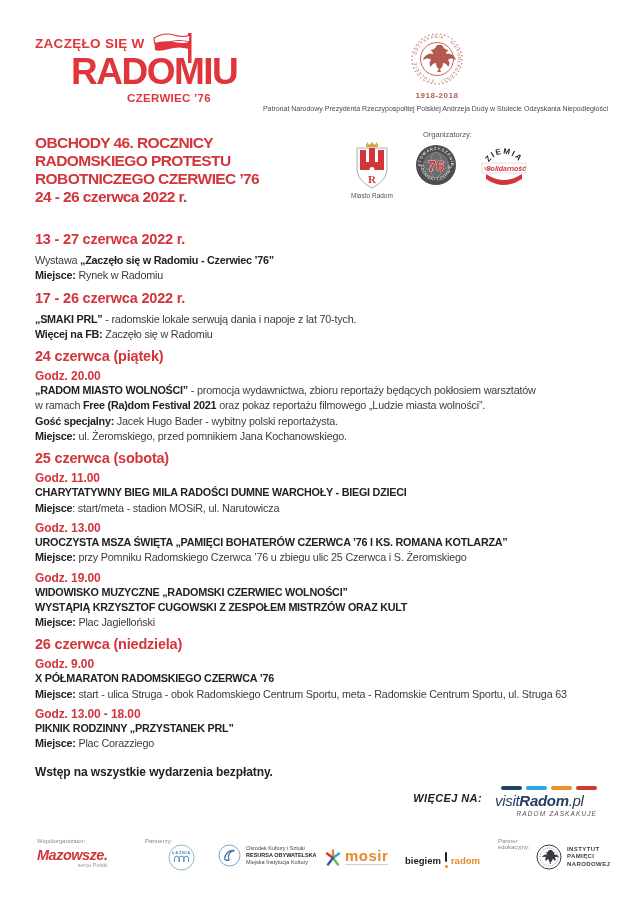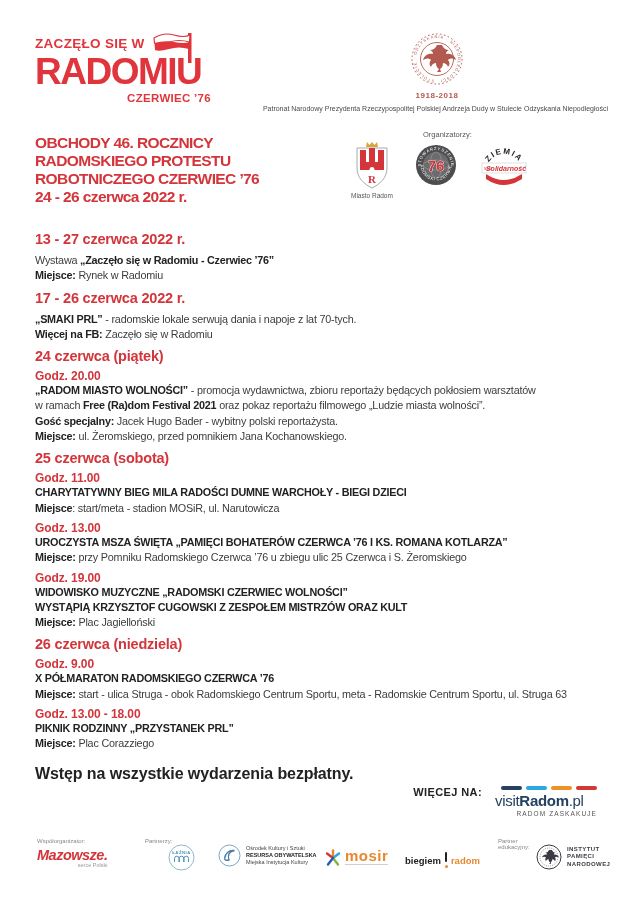--- a/index.html
+++ b/index.html
@@ -7,43 +7,43 @@
   .page {
     position:relative; width:636px; height:900px; margin:0 auto;
     background:#ffffff; overflow:hidden;
     font-family:"Liberation Sans", sans-serif;
     --red:#d3353b; --logo-red:#e0353c; --emblem:#b35a50; --ink:#3c3c3c; --ink-b:#222;
   }
   
   .brand { position:absolute; left:35px; top:36px; width:180px; color:var(--logo-red); }
   .brand-top { font-size:13.5px; font-weight:800; letter-spacing:.3px; white-space:nowrap; }
   .brand-flag { position:absolute; left:113px; top:-6px; }
-  .brand-main { font-size:37px; font-weight:800; letter-spacing:-1.5px; line-height:40px; margin-top:1px; }
+  .brand-main { font-size:37px; font-weight:800; letter-spacing:-1.5px; line-height:40px; margin-top:1px;margin-left:36px; }
   .brand-sub { font-size:11.5px; font-weight:800; text-align:right; padding-right:4px; letter-spacing:.3px; }
   
   .emblem { position:absolute; left:406px; top:31px; width:62px; text-align:center; color:var(--emblem); }
   .emblem-years { font-size:8px; font-weight:700; letter-spacing:.5px; margin-top:0px; }
   .patronage { position:absolute; right:28px; top:105px; font-size:7px; color:#4a4a4a; white-space:nowrap; }
   
   .title { position:absolute; left:35px; top:134px; color:var(--red); font-weight:800; font-size:15.5px; line-height:18px; letter-spacing:-0.6px; }
   .org-label { position:absolute; left:423px; top:130px; font-size:7.5px; color:#555; }
   .org-logos { position:absolute; left:351px; top:140px; display:flex; align-items:flex-start; gap:22px; }
   .org-caption { font-size:6.5px; color:#555; text-align:center; margin-top:2px; }
   
   .sections { position:absolute; left:35px; top:232px; width:596px; }
   .sec { margin-top:7px; }
   .sec:first-child { margin-top:0; }
   .sec-head { color:var(--red); font-weight:800; font-size:14.5px; line-height:15px; margin:0 0 6px 0; letter-spacing:-0.2px; }
   .evt + .evt { margin-top:6px; }
   .evt-time { color:var(--red); font-weight:800; font-size:12px; line-height:13px; letter-spacing:-0.1px; }
   .evt-line { font-size:10.8px; line-height:15.3px; color:var(--ink); letter-spacing:-0.2px; }
   .evt-line .b { font-weight:700; color:var(--ink-b); letter-spacing:-0.25px; }
-  .free-note { margin-top:13px; font-size:16px; font-weight:700; color:var(--ink-b); letter-spacing:-0.1px; }
-  
-  .more-row { position:absolute; right:39px; top:786px; display:flex; align-items:flex-start; gap:13px; }
+  .free-note { margin-top:13px; font-size:12px; font-weight:700; color:var(--ink-b); letter-spacing:-0.1px; }
+  
+  .more-row { position:absolute; right:39px; top:786px; display:flex; align-items:center; gap:13px;font-style:italic; }
   .more-label { font-size:11px; font-weight:800; color:var(--ink-b); letter-spacing:.4px; margin-bottom:7px; }
   .visitradom { width:102px; }
   .vr-bars { display:flex; gap:4px; justify-content:flex-end; }
   .vr-bar { width:21px; height:4px; border-radius:2px; background:#999; }
   .vr-text { font-size:15px; color:#24415f; margin-top:2px; white-space:nowrap; letter-spacing:-0.3px; }
   .vr-text .vr-b { font-weight:800; }
   .vr-tag { font-size:6.5px; color:#555; letter-spacing:1.1px; text-align:right; margin-top:1px; }
   
   .pfoot { position:absolute; left:0; top:836px; width:508px; height:54px; }
   .tiny-label { position:absolute; font-size:6px; color:#888; }

